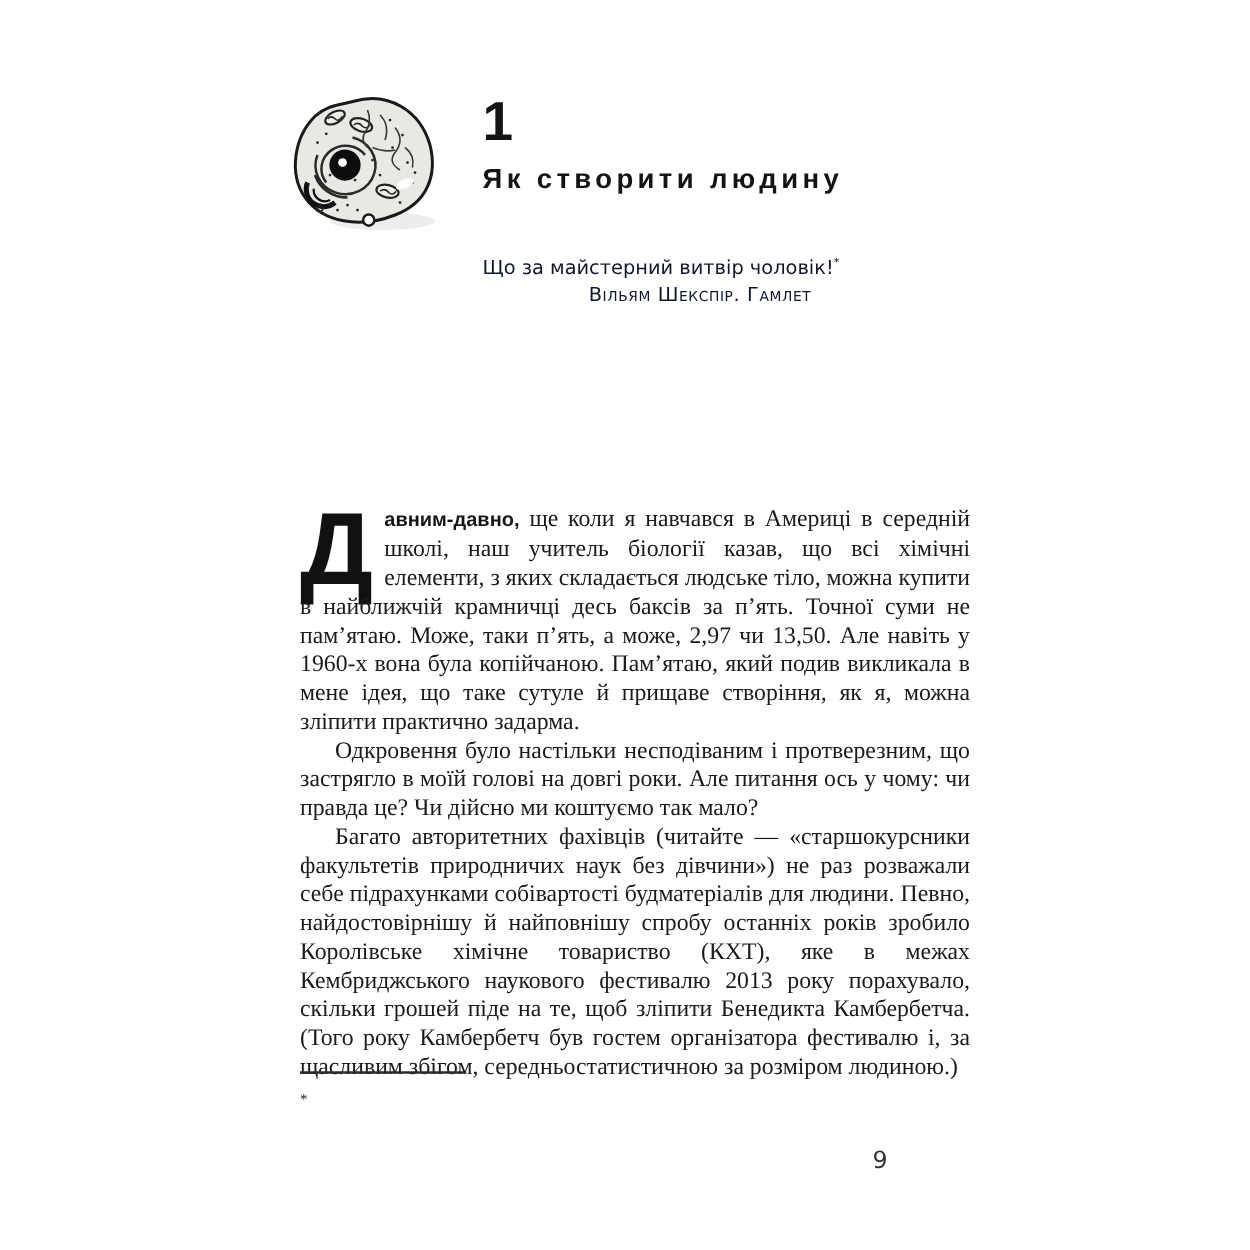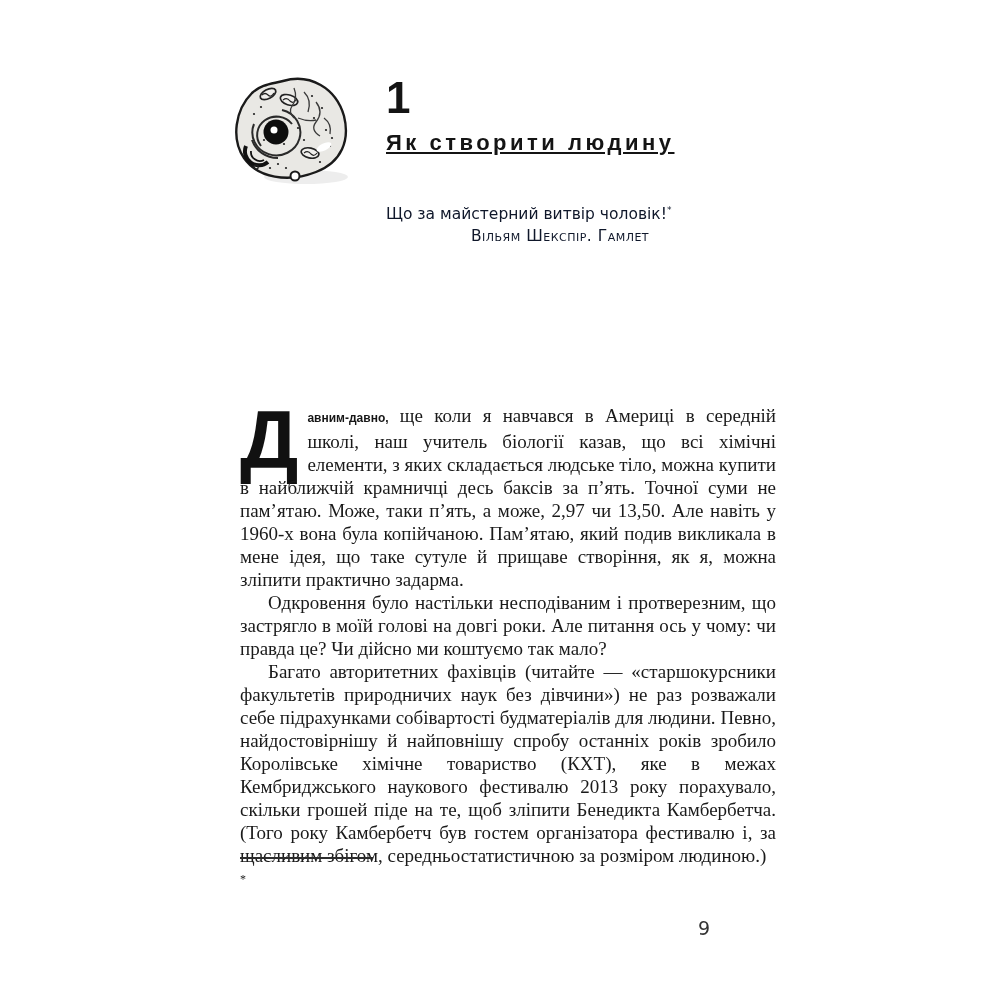--- a/index.html
+++ b/index.html
@@ -24,21 +24,20 @@
   }
   .chapter-number {
     font-size:44px; font-weight:700; line-height:1;
     letter-spacing:1px;
   }
   .chapter-title {
     margin-top:10px;
     font-size:22px; font-weight:700;
     letter-spacing:3.5px;
     white-space:nowrap;
-    text-decoration:underline;
   }
   
   .epigraph {
     position:absolute; left:386px; top:203px;
     width:348px;
     font-family:"DejaVu Sans", sans-serif;
     font-size:15.5px; color:#0f172a;
     line-height:1.45;
   }
   .epigraph-quote sup { font-size:9px; }
@@ -61,21 +60,21 @@
     float:left;
     font-family:"Liberation Sans", sans-serif;
     font-weight:700;
     font-size:82px; line-height:62px;
     margin:5px 9px 0 0;
     color:#111;
   }
   .lead {
     font-family:"Liberation Sans", sans-serif;
     font-weight:700;
-    font-size:12px;
+    font-size:16px;
     color:#161616;
   }
   
   .footnote-block {
     position:absolute; left:240px; top:857px;
     width:536px;
     font-size:15.5px;
   }
   .footnote-rule {
     width:133px; height:0;

